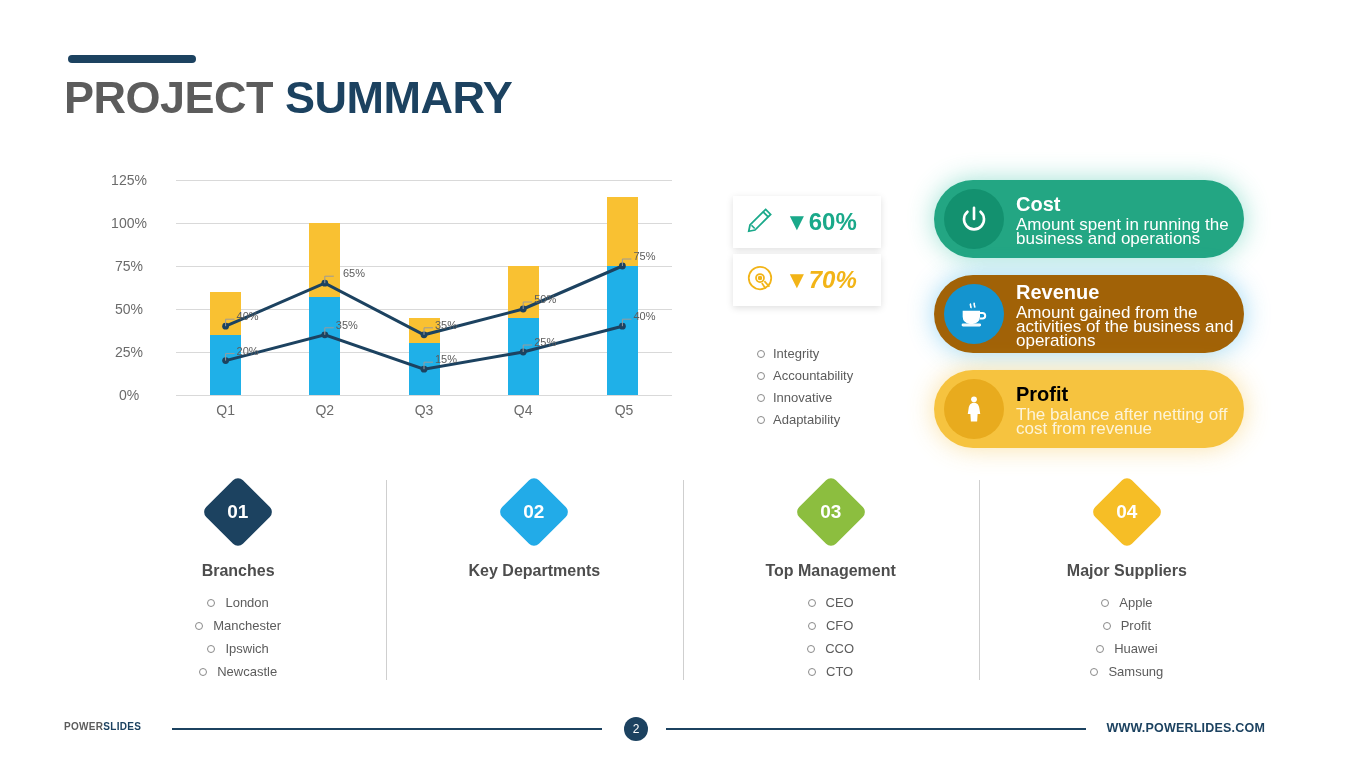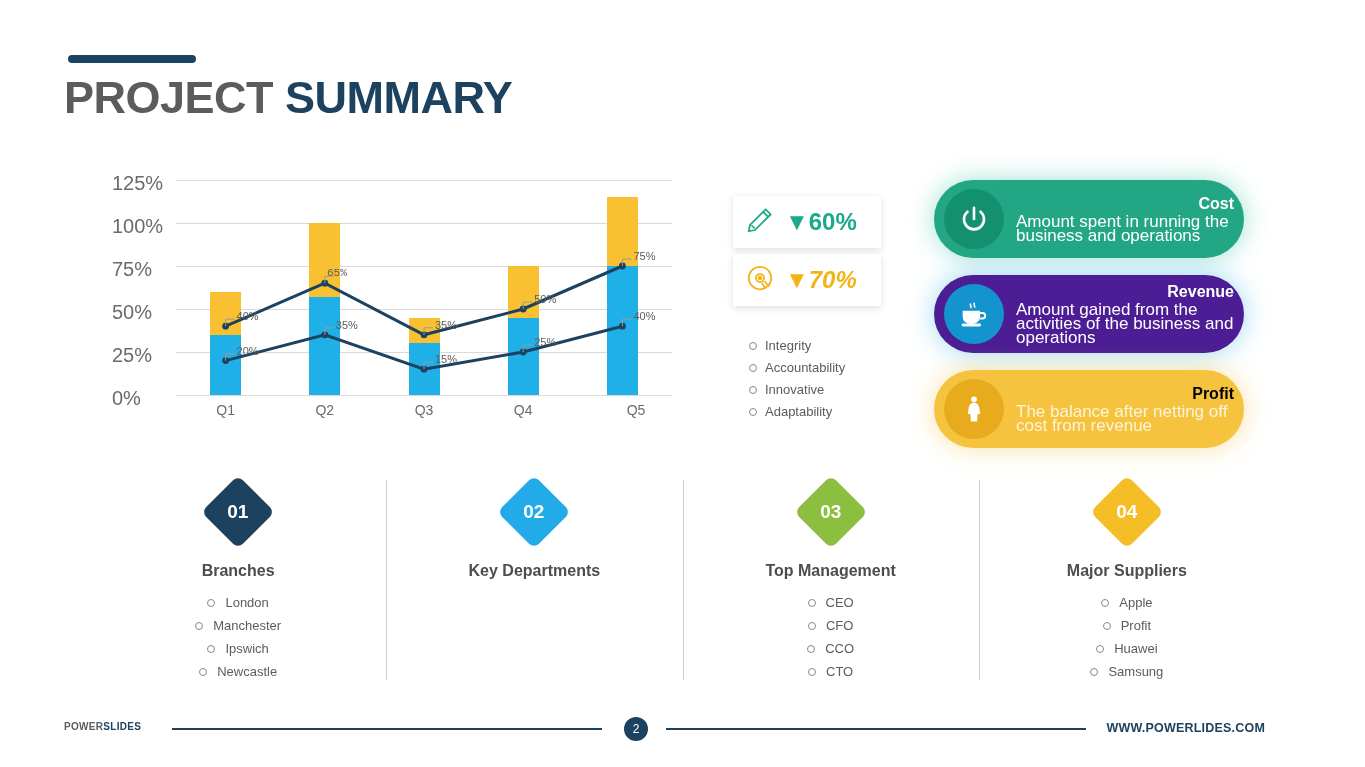--- a/index.html
+++ b/index.html
@@ -13,22 +13,22 @@
   
   .hdr-bar{position:absolute;left:68px;top:55px;width:128px;height:8px;
            background:#1c4260;border-radius:4px;}
   .hdr-title{position:absolute;left:64px;top:72px;font-size:45px;font-weight:bold;
              letter-spacing:-0.5px;white-space:nowrap;}
   .t-gray{color:#5c5c5c;}
   .t-navy{color:#1c4260;}
 
   
   .chart{position:absolute;left:110px;top:180px;width:570px;height:255px;}
-  .axis-label{position:absolute;right:4px;width:52px;text-align:left;
-              font-size:20px;color:#6b6b6b;transform:translateY(-8px);}
+  .axis-label{position:absolute;right:13px;width:52px;text-align:center;
+              font-size:14px;color:#6b6b6b;transform:translateY(-8px);}
   .ylabels{position:absolute;left:0;top:0;width:58px;height:215px;}
   .plot{position:absolute;left:66px;top:0;width:496px;height:215px;}
   .grid-line{position:absolute;left:0;width:100%;height:1px;background:#d9d9d9;}
   .bar{position:absolute;width:31px;}
   .bar .seg-top{position:absolute;left:0;width:100%;background:#f9c132;}
   .bar .seg-bot{position:absolute;left:0;bottom:0;width:100%;background:#1fb0e8;}
   .xlabels{position:absolute;left:66px;top:222px;width:496px;height:24px;}
   .xlab{position:absolute;width:60px;text-align:center;font-size:14px;color:#6b6b6b;}
   .lines-svg{position:absolute;left:0;top:0;width:496px;height:215px;overflow:visible;}
   .dlabel{position:absolute;font-size:11px;color:#5c5c5c;white-space:nowrap;}
@@ -38,38 +38,38 @@
   .kpi{position:relative;display:flex;align-items:center;gap:10px;
        background:#ffffff;height:52px;padding:0 12px;box-sizing:border-box;
        box-shadow:0 2px 7px rgba(0,0,0,.13);margin-bottom:6px;}
   .kpi-val{font-size:24px;font-weight:bold;}
   .kpi.teal .kpi-val{color:#1aa98a;}
   .kpi.gold .kpi-val{color:#f2b417;font-style:italic;}
 
   
   .vals{position:absolute;left:735px;top:330px;font-size:13px;color:#5c5c5c;}
   .vals li{list-style:none;margin:0 0 7px 0;position:relative;padding-left:22px;}
-  .vals ul{margin:8px;padding:0;}
+  .vals ul{margin:16px;padding:0;}
   .vals li:before{content:"";position:absolute;left:6px;top:4px;width:6px;height:6px;
                   border:1px solid #8a8a8a;border-radius:50%;}
 
   
   .pills{position:absolute;left:934px;top:180px;width:310px;}
   .pill{position:relative;height:78px;border-radius:39px;margin-bottom:17px;
         display:flex;align-items:center;padding-left:10px;box-sizing:border-box;}
   .pill.cost{background:#23a683;box-shadow:0 0 26px rgba(40,190,160,.45);}
-  .pill.rev {background:#4c1d95;box-shadow:0 0 26px rgba(40,170,230,.45);}
+  .pill.rev {background:#a16207;box-shadow:0 0 26px rgba(40,170,230,.45);}
   .pill.prof{background:#f6c33f;box-shadow:0 0 26px rgba(245,190,60,.45);}
   .pill-ic{width:60px;height:60px;border-radius:50%;flex:0 0 60px;
            display:flex;align-items:center;justify-content:center;}
   .pill.cost .pill-ic{background:#13916f;}
   .pill.rev  .pill-ic{background:#1494cf;}
   .pill.prof .pill-ic{background:#e8ab1e;}
   .pill-txt{padding-left:12px;padding-right:10px;}
-  .pill-title{font-size:16px;font-weight:bold;color:#ffffff;margin-bottom:2px;text-align:right;}
+  .pill-title{font-size:20px;font-weight:bold;color:#ffffff;margin-bottom:2px;}
   .pill-desc{font-size:17px;line-height:14px;color:#ffffff;}
   .pill.prof .pill-title{color:#000000;}
   .pill.prof .pill-desc{color:#fdf4d9;}
 
   
   .cols{position:absolute;left:90px;top:480px;width:1185px;height:200px;display:flex;}
   .col{flex:1;position:relative;text-align:center;}
   .col+.col:before{content:"";position:absolute;left:0;top:0;width:1px;height:200px;
                    background:#cfcfcf;}
   .dia{width:52px;height:52px;margin:6px auto 0;transform:rotate(45deg);
@@ -158,36 +158,36 @@
           <circle cx="148.8" cy="154.8" r="3.4" fill="#1c4260"></circle>
           <path d="M148.8,154.8 L148.8,147.8 L157.8,147.8" fill="none" stroke="#9a9a9a" stroke-width="1"></path>
           <circle cx="248" cy="189.2" r="3.4" fill="#1c4260"></circle>
           <path d="M248,189.2 L248,182.2 L257,182.2" fill="none" stroke="#9a9a9a" stroke-width="1"></path>
           <circle cx="347.20000000000005" cy="172" r="3.4" fill="#1c4260"></circle>
           <path d="M347.20000000000005,172 L347.20000000000005,165 L356.20000000000005,165" fill="none" stroke="#9a9a9a" stroke-width="1"></path>
           <circle cx="446.40000000000003" cy="146.2" r="3.4" fill="#1c4260"></circle>
           <path d="M446.40000000000003,146.2 L446.40000000000003,139.2 L455.40000000000003,139.2" fill="none" stroke="#9a9a9a" stroke-width="1"></path>
         </svg>
         <div class="dlabel" style="left: 60.6px; top: 130.2px;">40%</div>
-        <div class="dlabel" style="left: 151px; top: 87.2px; font-family: Liberation Mono, monospace;">65%</div>
+        <div class="dlabel" style="left: 167px; top: 87.2px;">65%</div>
         <div class="dlabel" style="left: 259px; top: 138.8px;">35%</div>
         <div class="dlabel" style="left: 358.2px; top: 113px;">50%</div>
         <div class="dlabel" style="left: 457.4px; top: 70px;">75%</div>
         <div class="dlabel" style="left: 60.6px; top: 164.6px;">20%</div>
         <div class="dlabel" style="left: 159.8px; top: 138.8px;">35%</div>
         <div class="dlabel" style="left: 259px; top: 173.2px;">15%</div>
         <div class="dlabel" style="left: 358.2px; top: 156px;">25%</div>
         <div class="dlabel" style="left: 457.4px; top: 130.2px;">40%</div>
       </div>
     <div class="xlabels" id="xlabels">
         <div class="xlab" style="left: 19.6px;">Q1</div>
         <div class="xlab" style="left: 118.8px;">Q2</div>
         <div class="xlab" style="left: 218px;">Q3</div>
         <div class="xlab" style="left: 317.2px;">Q4</div>
-        <div class="xlab" style="left: 430px;">Q5</div>
+        <div class="xlab" style="left: 418px;">Q5</div>
       </div>
   </div>
 
   <div class="kpi-wrap">
     <div class="kpi teal">
       <span>
         <svg width="30" height="30" viewBox="0 0 24 24" fill="none" stroke="#1aa98a" stroke-width="1.4">
           <path d="M16.5 3.5l4 4L8 20l-5 1 1-5z"></path>
           <path d="M14.5 5.5l4 4"></path>
             <path d="M5.2 16.2l2.6 2.6"></path>

